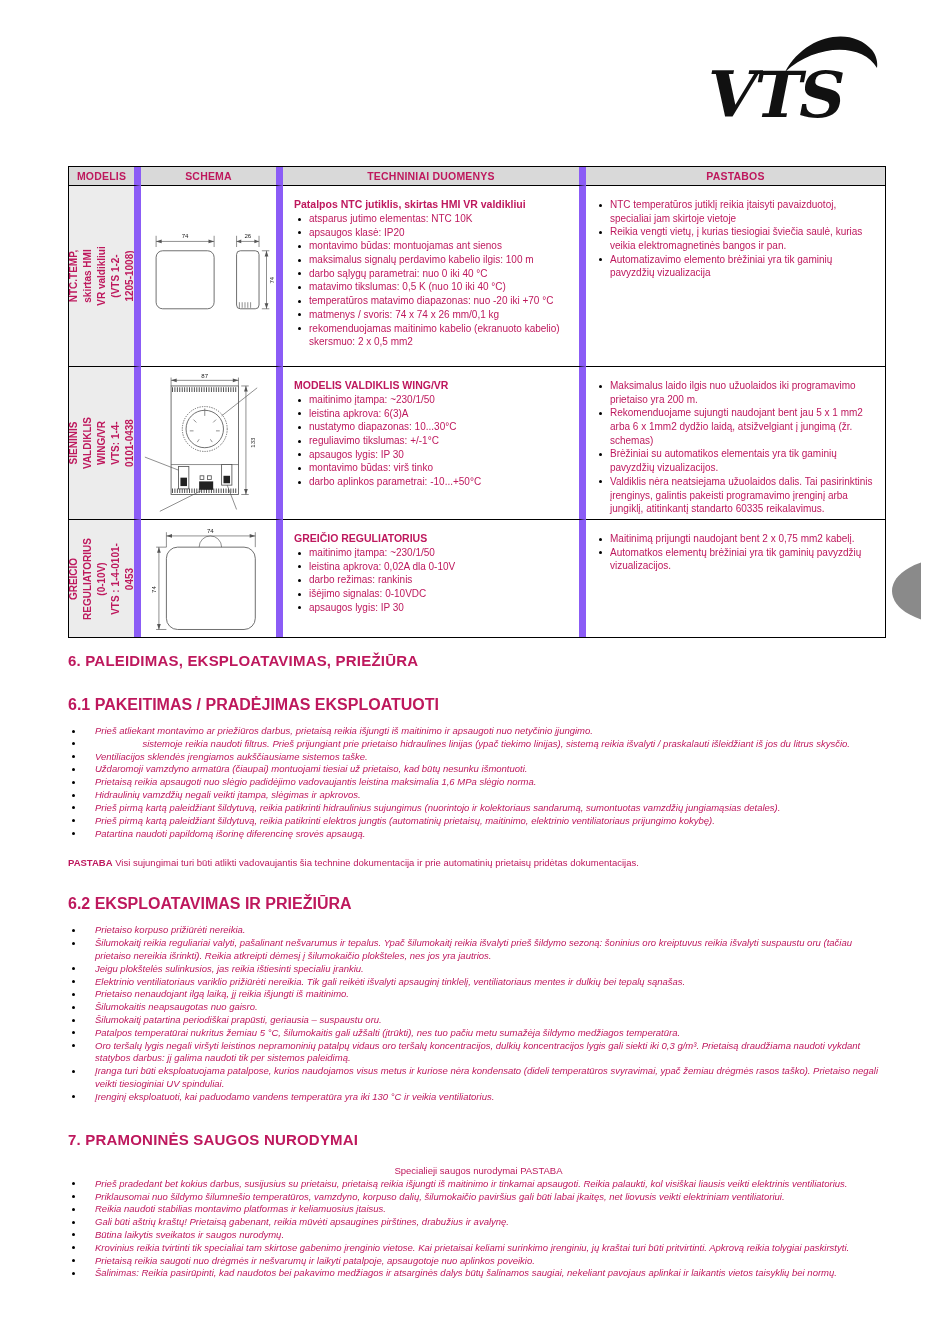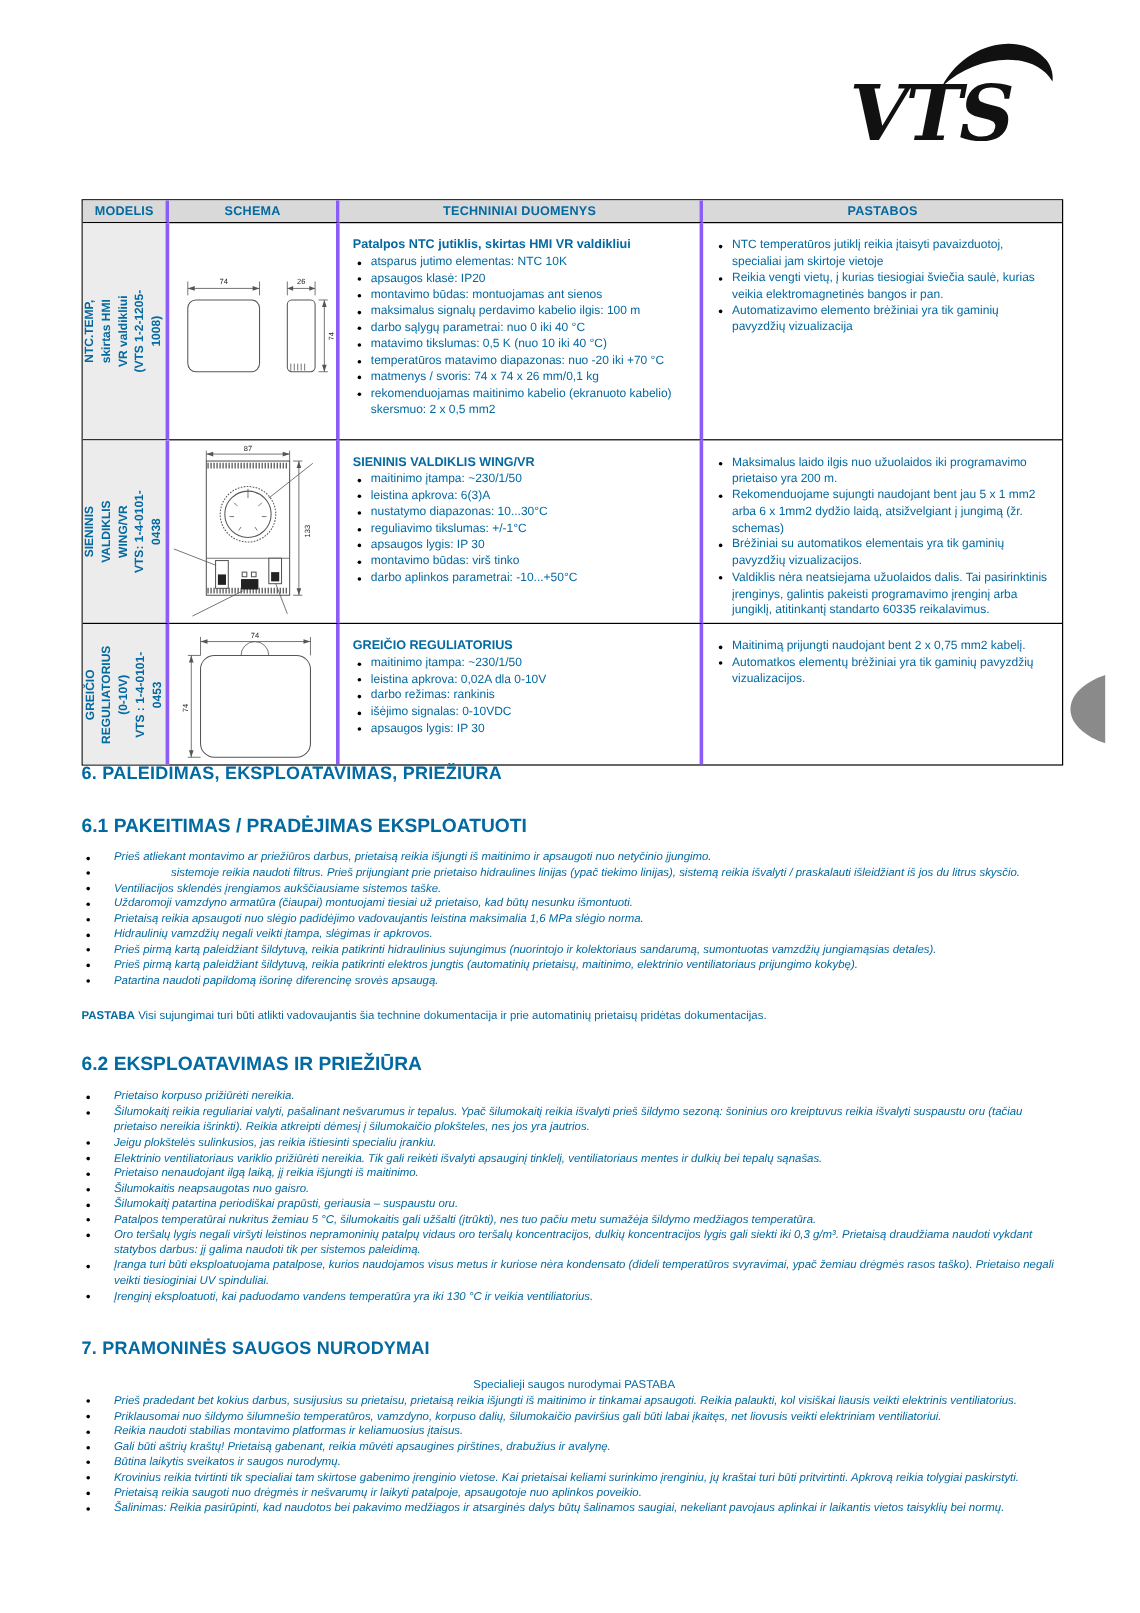--- a/index.html
+++ b/index.html
@@ -1,25 +1,25 @@
 <!DOCTYPE html>
 <html lang="lt"><head>
 <meta charset="utf-8">
 <style>
   html,body{margin:0;padding:0;background:#fff;}
   .page{position:relative;width:921px;height:1344px;background:#fff;overflow:hidden;
-        font-family:"Liberation Sans",sans-serif;color:#0369a1;}
+        font-family:"Liberation Sans",sans-serif;color:#be185d;}
   
   .logo{position:absolute;left:700px;top:22px;width:195px;height:110px;}
   
   .spec-table{position:absolute;left:68px;top:166px;display:grid;
               grid-template-columns:72px 142px 303px 299px;
               grid-template-rows:19px 181px 153px 117px;
               border:1px solid #000;}
-  .cell{border-right:3px solid #8b5cf6;border-bottom:1px solid #000;box-sizing:border-box;overflow:hidden;}
+  .cell{border-right:7px solid #8b5cf6;border-bottom:1px solid #000;box-sizing:border-box;overflow:hidden;}
   .cell:nth-child(4n){border-right:none;}
   .row-last .cell, .spec-table > .cell:nth-last-child(-n+4){border-bottom:none;}
   .hdr{background:#d9d9d9;display:flex;align-items:center;justify-content:center;
        font-weight:bold;font-size:10.5px;letter-spacing:.2px;}
   .model-cell{background:#ececec;display:flex;align-items:center;justify-content:center;}
   .model-text{transform:rotate(-90deg);font-weight:bold;font-size:10px;line-height:1.4;
               text-align:center;white-space:pre-line;}
   .mw1{width:172px;} .mw2{width:145px;} .mw3{width:110px;}
   .schema-cell{display:flex;align-items:center;justify-content:center;padding:2px;}
   .schema-svg{display:block;}
@@ -28,21 +28,21 @@
   .arr{fill:#555;stroke:none;}
   .dim-t{font-size:6.5px;fill:#222;}
   .tech-cell{padding:11px 8px 4px 10px;font-size:10px;}
   .tech-title{font-weight:bold;font-size:10.5px;margin:1px 0 2px 1px;}
   ul.cell-list{list-style:none;margin:1px 0 0 0;padding:0;}
   ul.cell-list li{position:relative;padding-left:16px;line-height:1.37;margin:0;}
   ul.cell-list li::before{content:"";position:absolute;left:5px;top:5.5px;width:3px;height:3px;
               background:#000;border-radius:50%;}
   .notes-cell{padding:11px 8px 4px 8px;font-size:10px;}
   
-  .content{position:absolute;left:68px;top:636px;width:821px;}
+  .content{position:absolute;left:68px;top:652px;width:821px;}
   .sec-title{font-size:15px;font-weight:bold;margin:0;letter-spacing:.2px;}
   .sub-title{font-size:16px;font-weight:bold;margin:27px 0 0 0;}
   ul.body-list{list-style:none;margin:11px 0 0 0;padding:0;font-style:italic;}
   ul.body-list li{position:relative;padding-left:27px;font-size:9.5px;line-height:1.35;margin:0;}
   ul.body-list li::before{content:"";position:absolute;left:4px;top:4.5px;width:3px;height:3px;
               background:#000;border-radius:50%;}
   .note-par{font-size:9.5px;margin:17px 0 0 0;}
   .note-par b{font-weight:bold;}
   .bold-line{font-size:9.5px;font-weight:normal;margin:17px 0 0 0;text-align:center;}
   .gap-lg{margin-top:27px;}
@@ -149,21 +149,21 @@
         <path class="arr" d="M110 14 l-2 6 h4 z"></path>
         <path class="arr" d="M110 130 l-2 -6 h4 z"></path>
         <text class="dim-t" transform="rotate(-90 116 72) translate(108 76)">133</text>
         <path class="dim" d="M2 90 L38 104"></path>
         <path class="dim" d="M84 46 L122 16"></path>
         <path class="dim" d="M62 126 L18 148"></path>
         <path class="dim" d="M90 120 L100 146"></path>
       </svg>
     </div>
     <div class="cell tech-cell">
-      <div class="tech-title">SIENINIS VALDIKLIS WING/VR</div>
+      <div class="tech-title">MODELIS VALDIKLIS WING/VR</div>
       <ul class="cell-list">
           <li>maitinimo įtampa: ~230/1/50</li>
           <li>leistina apkrova: 6(3)A</li>
           <li>nustatymo diapazonas: 10...30°C</li>
           <li>reguliavimo tikslumas: +/-1°C</li>
           <li>apsaugos lygis: IP 30</li>
           <li>montavimo būdas: virš tinko</li>
           <li>darbo aplinkos parametrai: -10...+50°C</li>
         </ul>
     </div>

